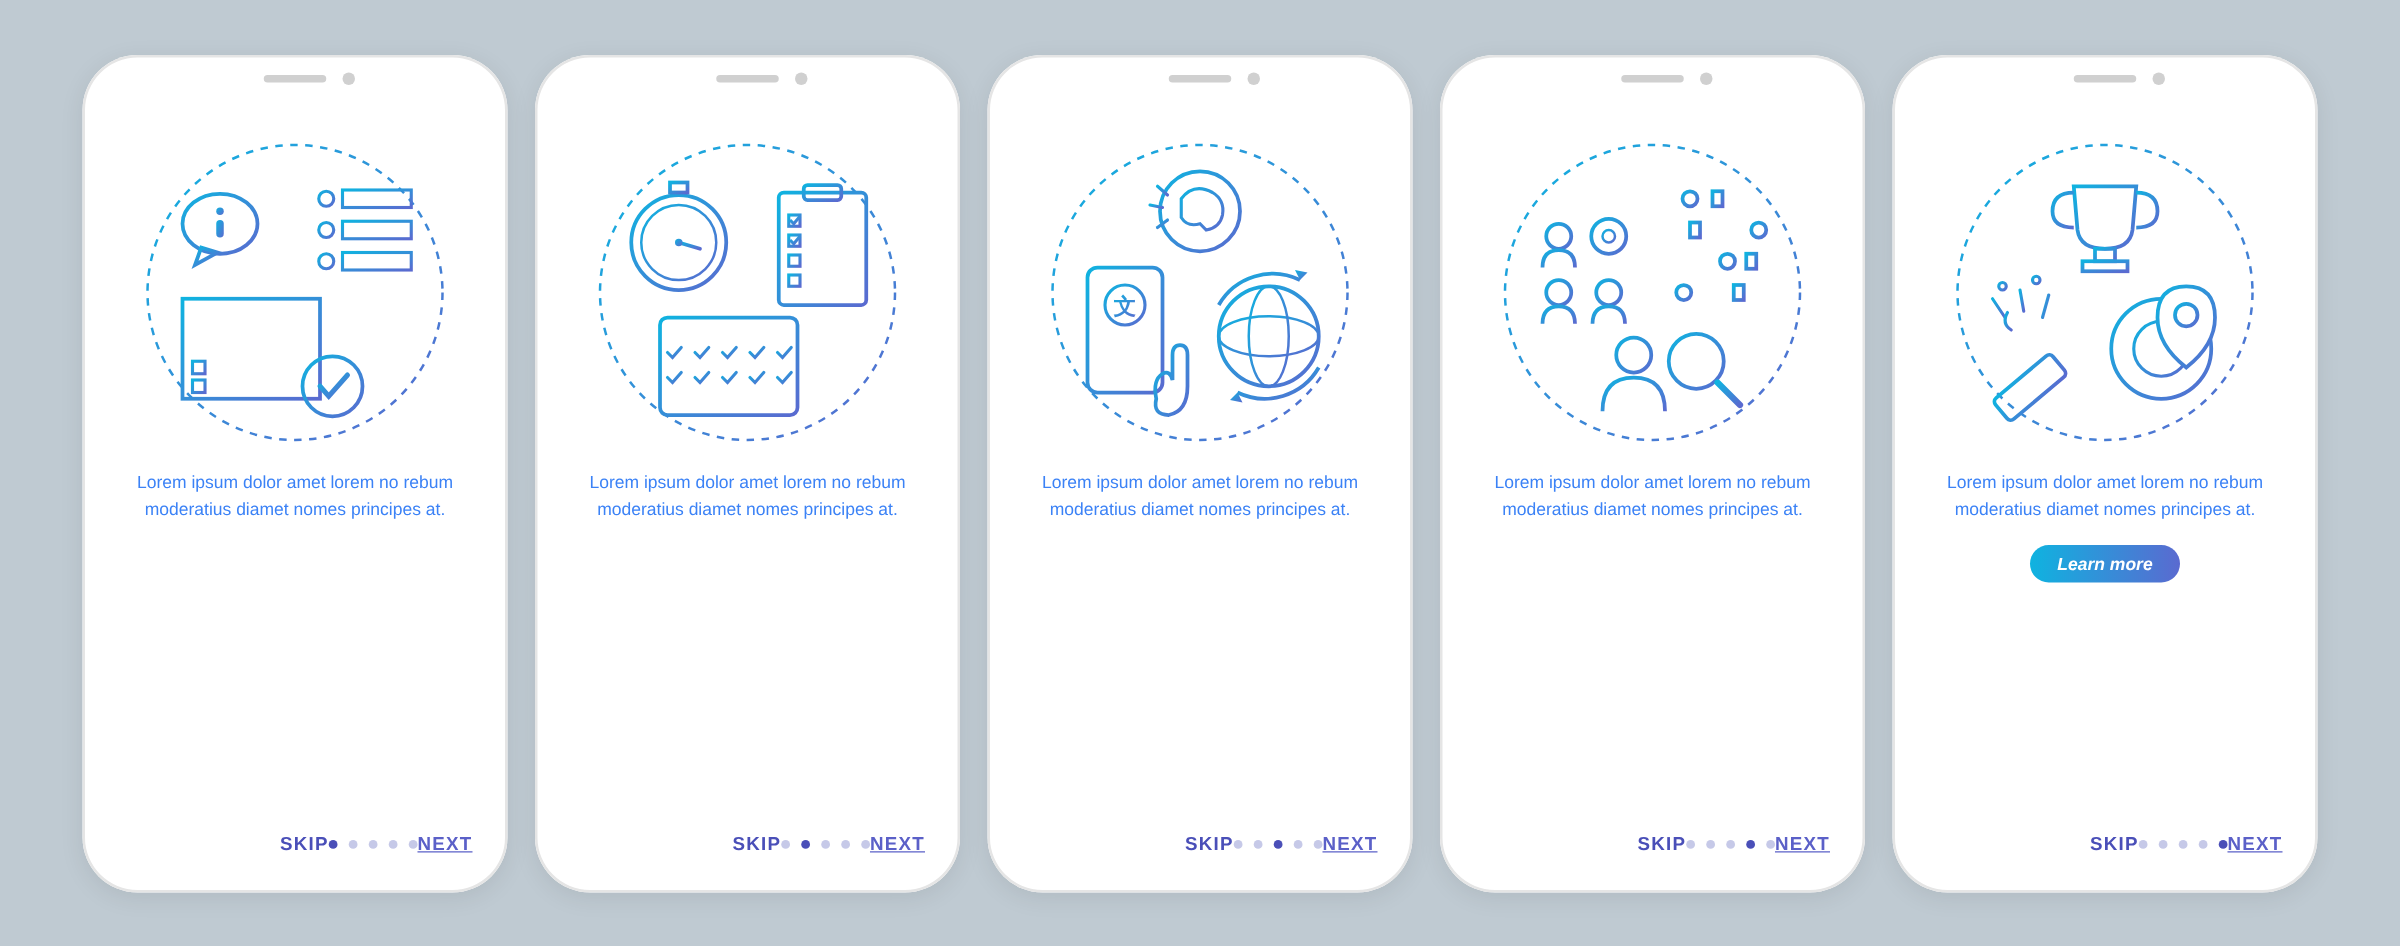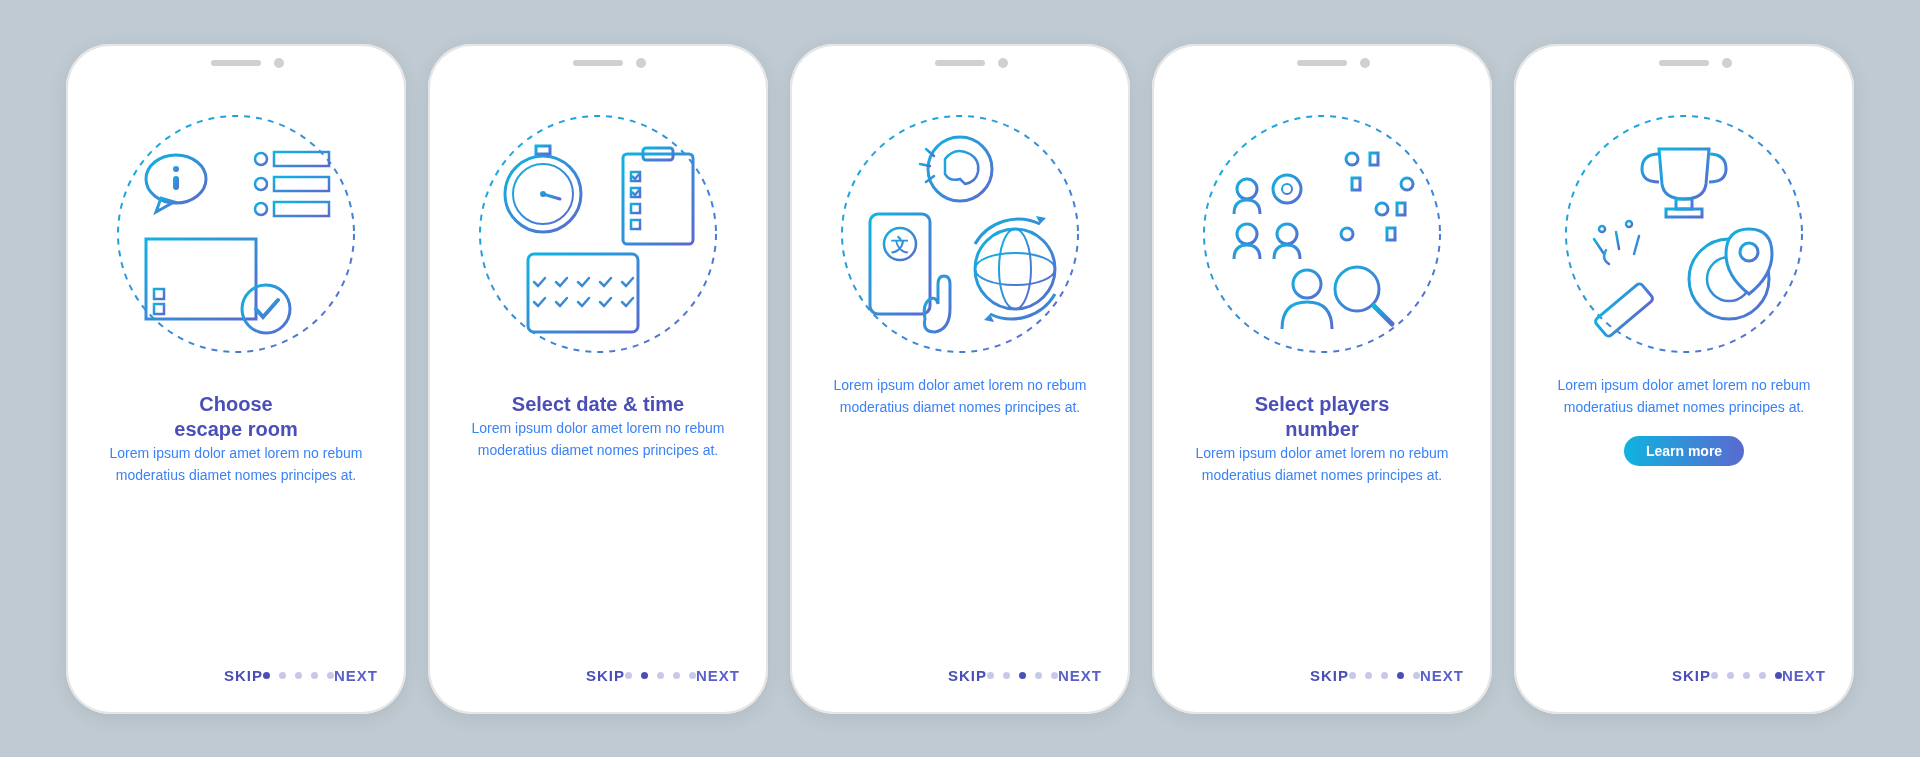--- a/index.html
+++ b/index.html
@@ -77,38 +77,39 @@
   display: inline-block;
   margin: 18px auto 0;
   padding: 7px 22px;
   background: linear-gradient(90deg, #0fb3e0, #5a6ad0);
   color: #fff;
   border: none;
   border-radius: 20px;
   font-size: 14px;
   font-weight: 600;
   cursor: pointer;
+  font-style: italic;
 }
 .spacer { flex: 1; }
 .nav {
   display: flex;
   align-items: center;
   justify-content: flex-end;
   padding-top: 14px;
 }
 .skip, .next {
   background: none;
   border: none;
   color: #4a4fb8;
   font-weight: 700;
   font-size: 15px;
   letter-spacing: 1px;
   cursor: pointer;
 }
-.next { color: #5b60c8; }
+.next { color: #5b60c8; text-decoration: underline; }
 .dots { display: flex; gap: 9px; align-items: center; }
 .dot {
   width: 7px; height: 7px; border-radius: 50%;
   background: #c6c9e8;
 }
 .dot.active { background: #4a4fb8; }
 </style>
 </head>
 <body>
 
@@ -141,22 +142,20 @@
         <rect x="40" y="135" width="110" height="80" fill="none" stroke="url(#g1)" stroke-width="3"></rect>
         <line x1="95" y1="135" x2="95" y2="175" stroke="url(#g1)" stroke-width="3"></line>
         <line x1="95" y1="175" x2="150" y2="175" stroke="url(#g1)" stroke-width="3"></line>
         <rect x="48" y="185" width="10" height="10" fill="none" stroke="url(#g1)" stroke-width="2.5"></rect>
         <rect x="48" y="200" width="10" height="10" fill="none" stroke="url(#g1)" stroke-width="2.5"></rect>
 
         <circle cx="160" cy="205" r="24" fill="none" stroke="url(#g1)" stroke-width="3"></circle>
         <path d="M150 205 L157 213 L172 196" fill="none" stroke="url(#g1)" stroke-width="4" stroke-linecap="round"></path>
       </svg>
     </div>
-    <h2 class="title">Choose
-escape room</h2>
     <p class="description">Lorem ipsum dolor amet lorem no rebum moderatius diamet nomes principes at.</p>
     <div class="spacer"></div>
     <div class="nav">
       <button class="skip">SKIP</button>
       <div class="dots">
         <span class="dot active"></span>
         <span class="dot"></span>
         <span class="dot"></span>
         <span class="dot"></span>
         <span class="dot"></span>
@@ -217,21 +216,20 @@
           <path d="M132 178 l4 4 l7-8"></path>
             <path d="M154 178 l4 4 l7-8"></path>
           <path d="M66 198 l4 4 l7-8"></path>
             <path d="M88 198 l4 4 l7-8"></path>
             <path d="M110 198 l4 4 l7-8"></path>
           <path d="M132 198 l4 4 l7-8"></path>
             <path d="M154 198 l4 4 l7-8"></path>
         </g>
       </svg>
     </div>
-    <h2 class="title">Select date &amp; time</h2>
     <p class="description">Lorem ipsum dolor amet lorem no rebum moderatius diamet nomes principes at.</p>
     <div class="spacer"></div>
     <div class="nav">
       <button class="skip">SKIP</button>
       <div class="dots">
         <span class="dot"></span>
         <span class="dot active"></span>
         <span class="dot"></span>
         <span class="dot"></span>
         <span class="dot"></span>
@@ -336,22 +334,20 @@
           <line x1="84" y1="85" x2="88" y2="85"></line>
             <line x1="102" y1="85" x2="106" y2="85"></line>
         </g>
 
         <circle cx="115" cy="180" r="14" fill="none" stroke="url(#g4)" stroke-width="3"></circle>
         <path d="M90 225 Q90 198 115 198 Q140 198 140 225" fill="none" stroke="url(#g4)" stroke-width="3"></path>
         <circle cx="165" cy="185" r="22" fill="none" stroke="url(#g4)" stroke-width="3"></circle>
         <line x1="182" y1="202" x2="200" y2="220" stroke="url(#g4)" stroke-width="5" stroke-linecap="round"></line>
       </svg>
     </div>
-    <h2 class="title">Select players
-number</h2>
     <p class="description">Lorem ipsum dolor amet lorem no rebum moderatius diamet nomes principes at.</p>
     <div class="spacer"></div>
     <div class="nav">
       <button class="skip">SKIP</button>
       <div class="dots">
         <span class="dot"></span>
         <span class="dot"></span>
         <span class="dot"></span>
         <span class="dot active"></span>
         <span class="dot"></span>

